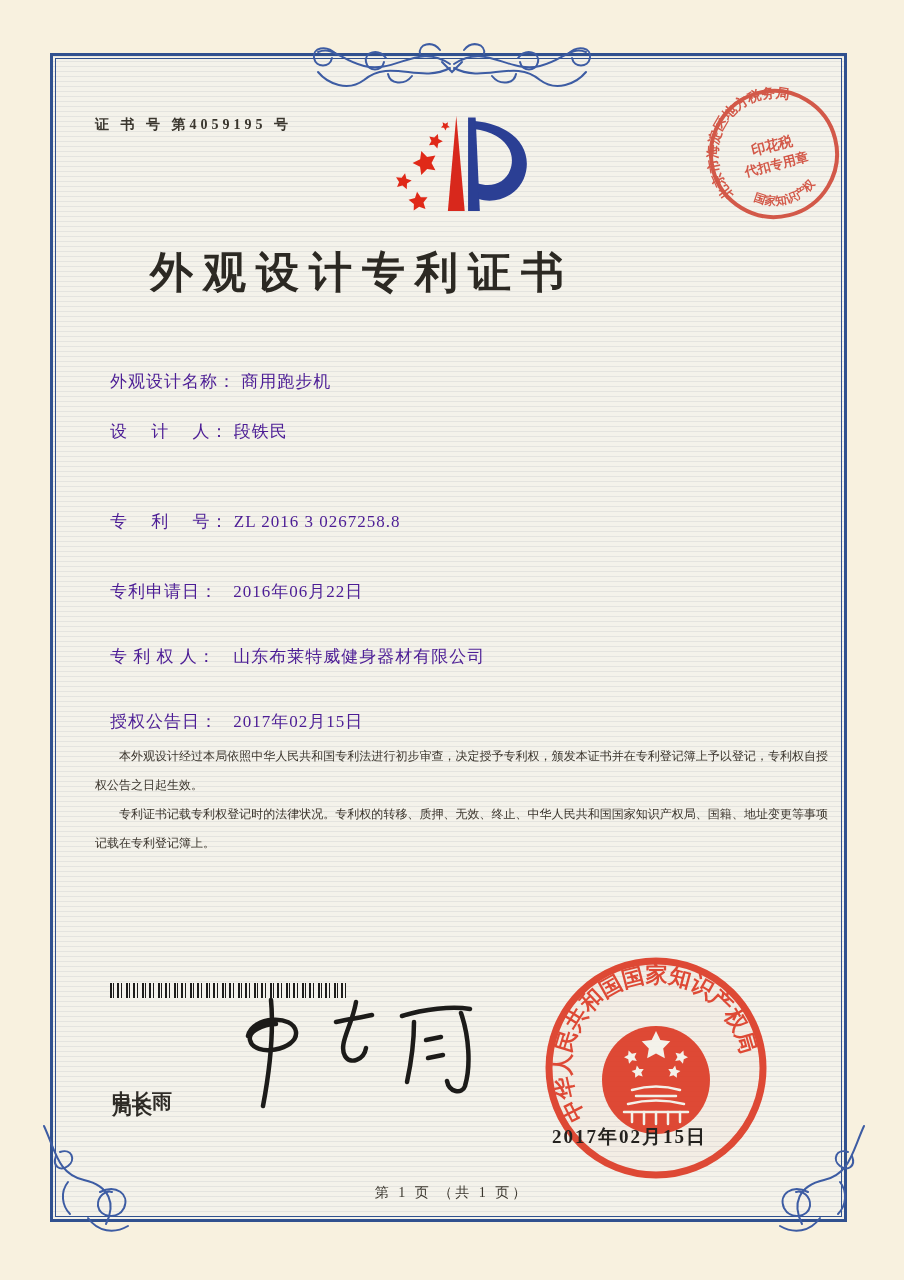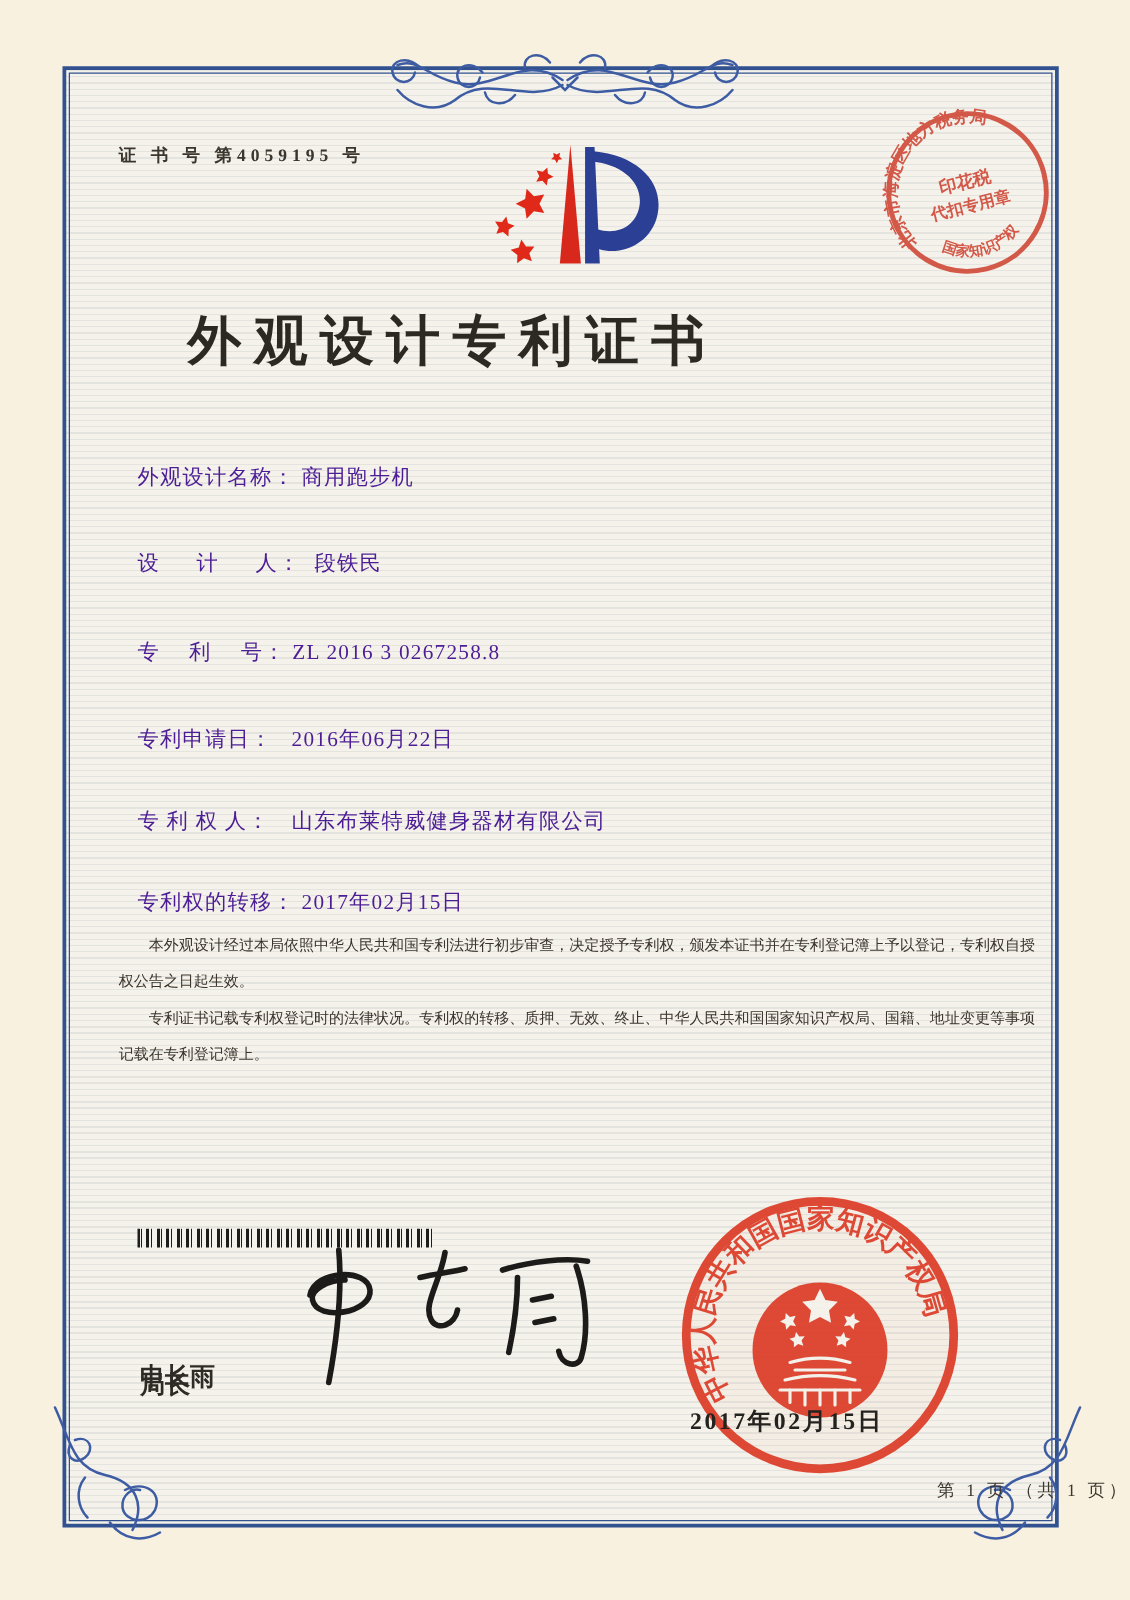--- a/index.html
+++ b/index.html
@@ -29,21 +29,21 @@
     color:#3a362e;font-weight:600;
   }
   .logo{left:368px;top:98px;}
   .tax-stamp{left:694px;top:74px;transform:rotate(-14deg);opacity:.88;}
   .title{
     left:0;top:244px;width:724px;text-align:center;margin:0;
     font-size:43px;font-weight:700;letter-spacing:10px;color:#2c2923;
   }
   .fields{left:0;top:0;width:904px;height:0;}
   .field-row{position:absolute;left:110px;font-size:17px;letter-spacing:1px;color:#4c1d95;white-space:nowrap;}
-  .f1{top:370px;} .f2{top:439px;font-family:Liberation Mono, monospace;} .f3{top:510px;} .f4{top:580px;} .f5{top:645px;} .f6{top:710px;}
+  .f1{top:370px;} .f2{top:420px;} .f3{top:510px;} .f4{top:580px;} .f5{top:645px;} .f6{top:710px;}
   .f-label{display:inline-block;min-width:118px;}
   .body-text{
     left:95px;top:742px;width:733px;font-size:12px;line-height:29px;
     color:#3a342c;text-align:justify;
   }
   .body-text p{margin:0;text-indent:2em;}
   .barcode{
     left:110px;top:983px;width:236px;height:15px;
     background:repeating-linear-gradient(90deg,
       #1e1d1b 0 2px,#f4f2ec 2px 3px,#1e1d1b 3px 4px,#f4f2ec 4px 7px,
@@ -51,21 +51,21 @@
   }
   .sig-title{left:112px;top:1050px;font-size:20px;font-weight:700;color:#2e2b26;margin-top:44px;}
   .sig-name{left:112px;top:1088px;font-size:20px;font-weight:600;color:#2e2b26;text-align:center;}
   .signature{left:218px;top:992px;}
   .main-seal{left:536px;top:950px;opacity:.92;}
   .seal-date{
     left:552px;top:1124px;font-size:19px;letter-spacing:2px;
     color:#24221f;font-weight:600;
   }
   .footer{
-    left:0;top:1184px;width:904px;text-align:right;
+    left:0;top:1184px;width:904px;text-align:center;
     font-size:14px;letter-spacing:3px;color:#3a362e;
   }
   .flourish{stroke:#3d5ca3;fill:none;stroke-width:2;stroke-linecap:round;}
 </style>
 </head>
 <body>
 
 <div class="frame">
   <div class="frame-inner"></div>
 </div>
@@ -162,21 +162,21 @@
   </div>
   <div class="field-row f4">
     <span class="f-label">专利申请日：</span>
     <span class="f-value">2016年06月22日</span>
   </div>
   <div class="field-row f5">
     <span class="f-label">专 利 权 人：</span>
     <span class="f-value">山东布莱特威健身器材有限公司</span>
   </div>
   <div class="field-row f6">
-    <span class="f-label">专利权的转移：</span>
+    <span class="f-label">授权公告日：</span>
     <span class="f-value">2017年02月15日</span>
   </div>
 </div>
 
 <div class="abs body-text">
   <p>本外观设计经过本局依照中华人民共和国专利法进行初步审查，决定授予专利权，颁发本证书并在专利登记簿上予以登记，专利权自授权公告之日起生效。</p>
   <p>专利证书记载专利权登记时的法律状况。专利权的转移、质押、无效、终止、中华人民共和国国家知识产权局、国籍、地址变更等事项记载在专利登记簿上。</p>
 </div>
 
 <div class="abs barcode"></div>

